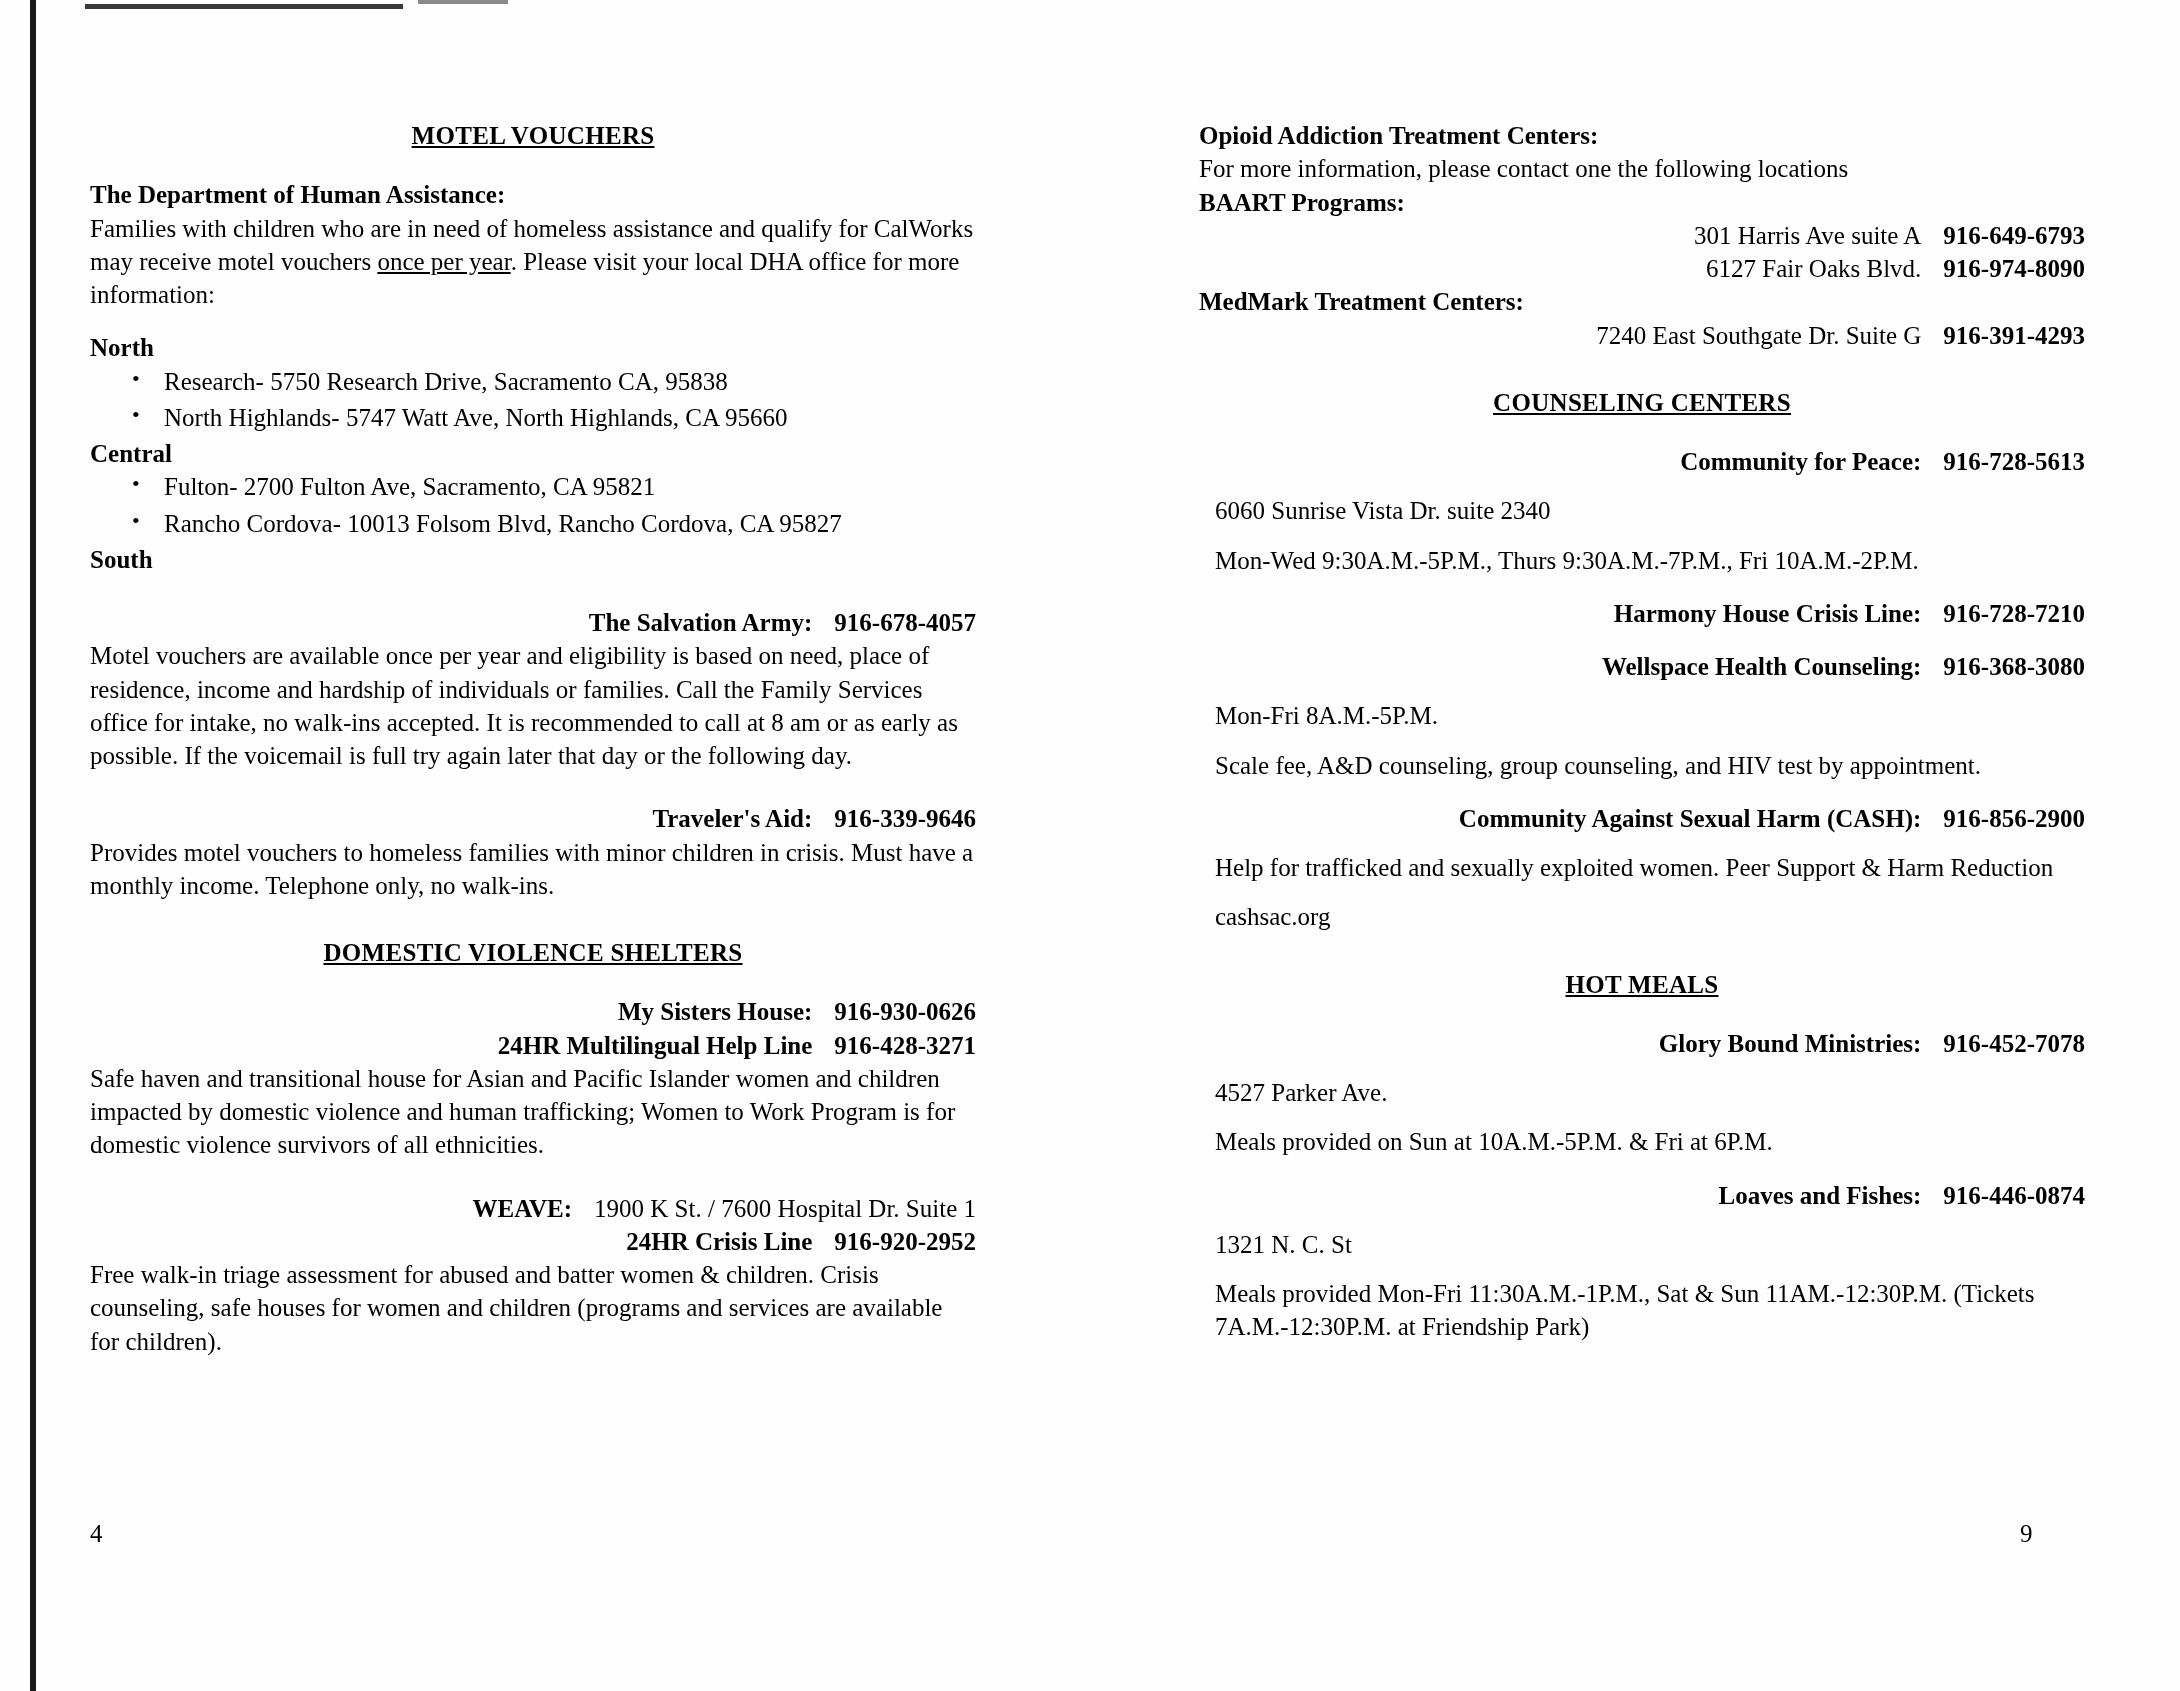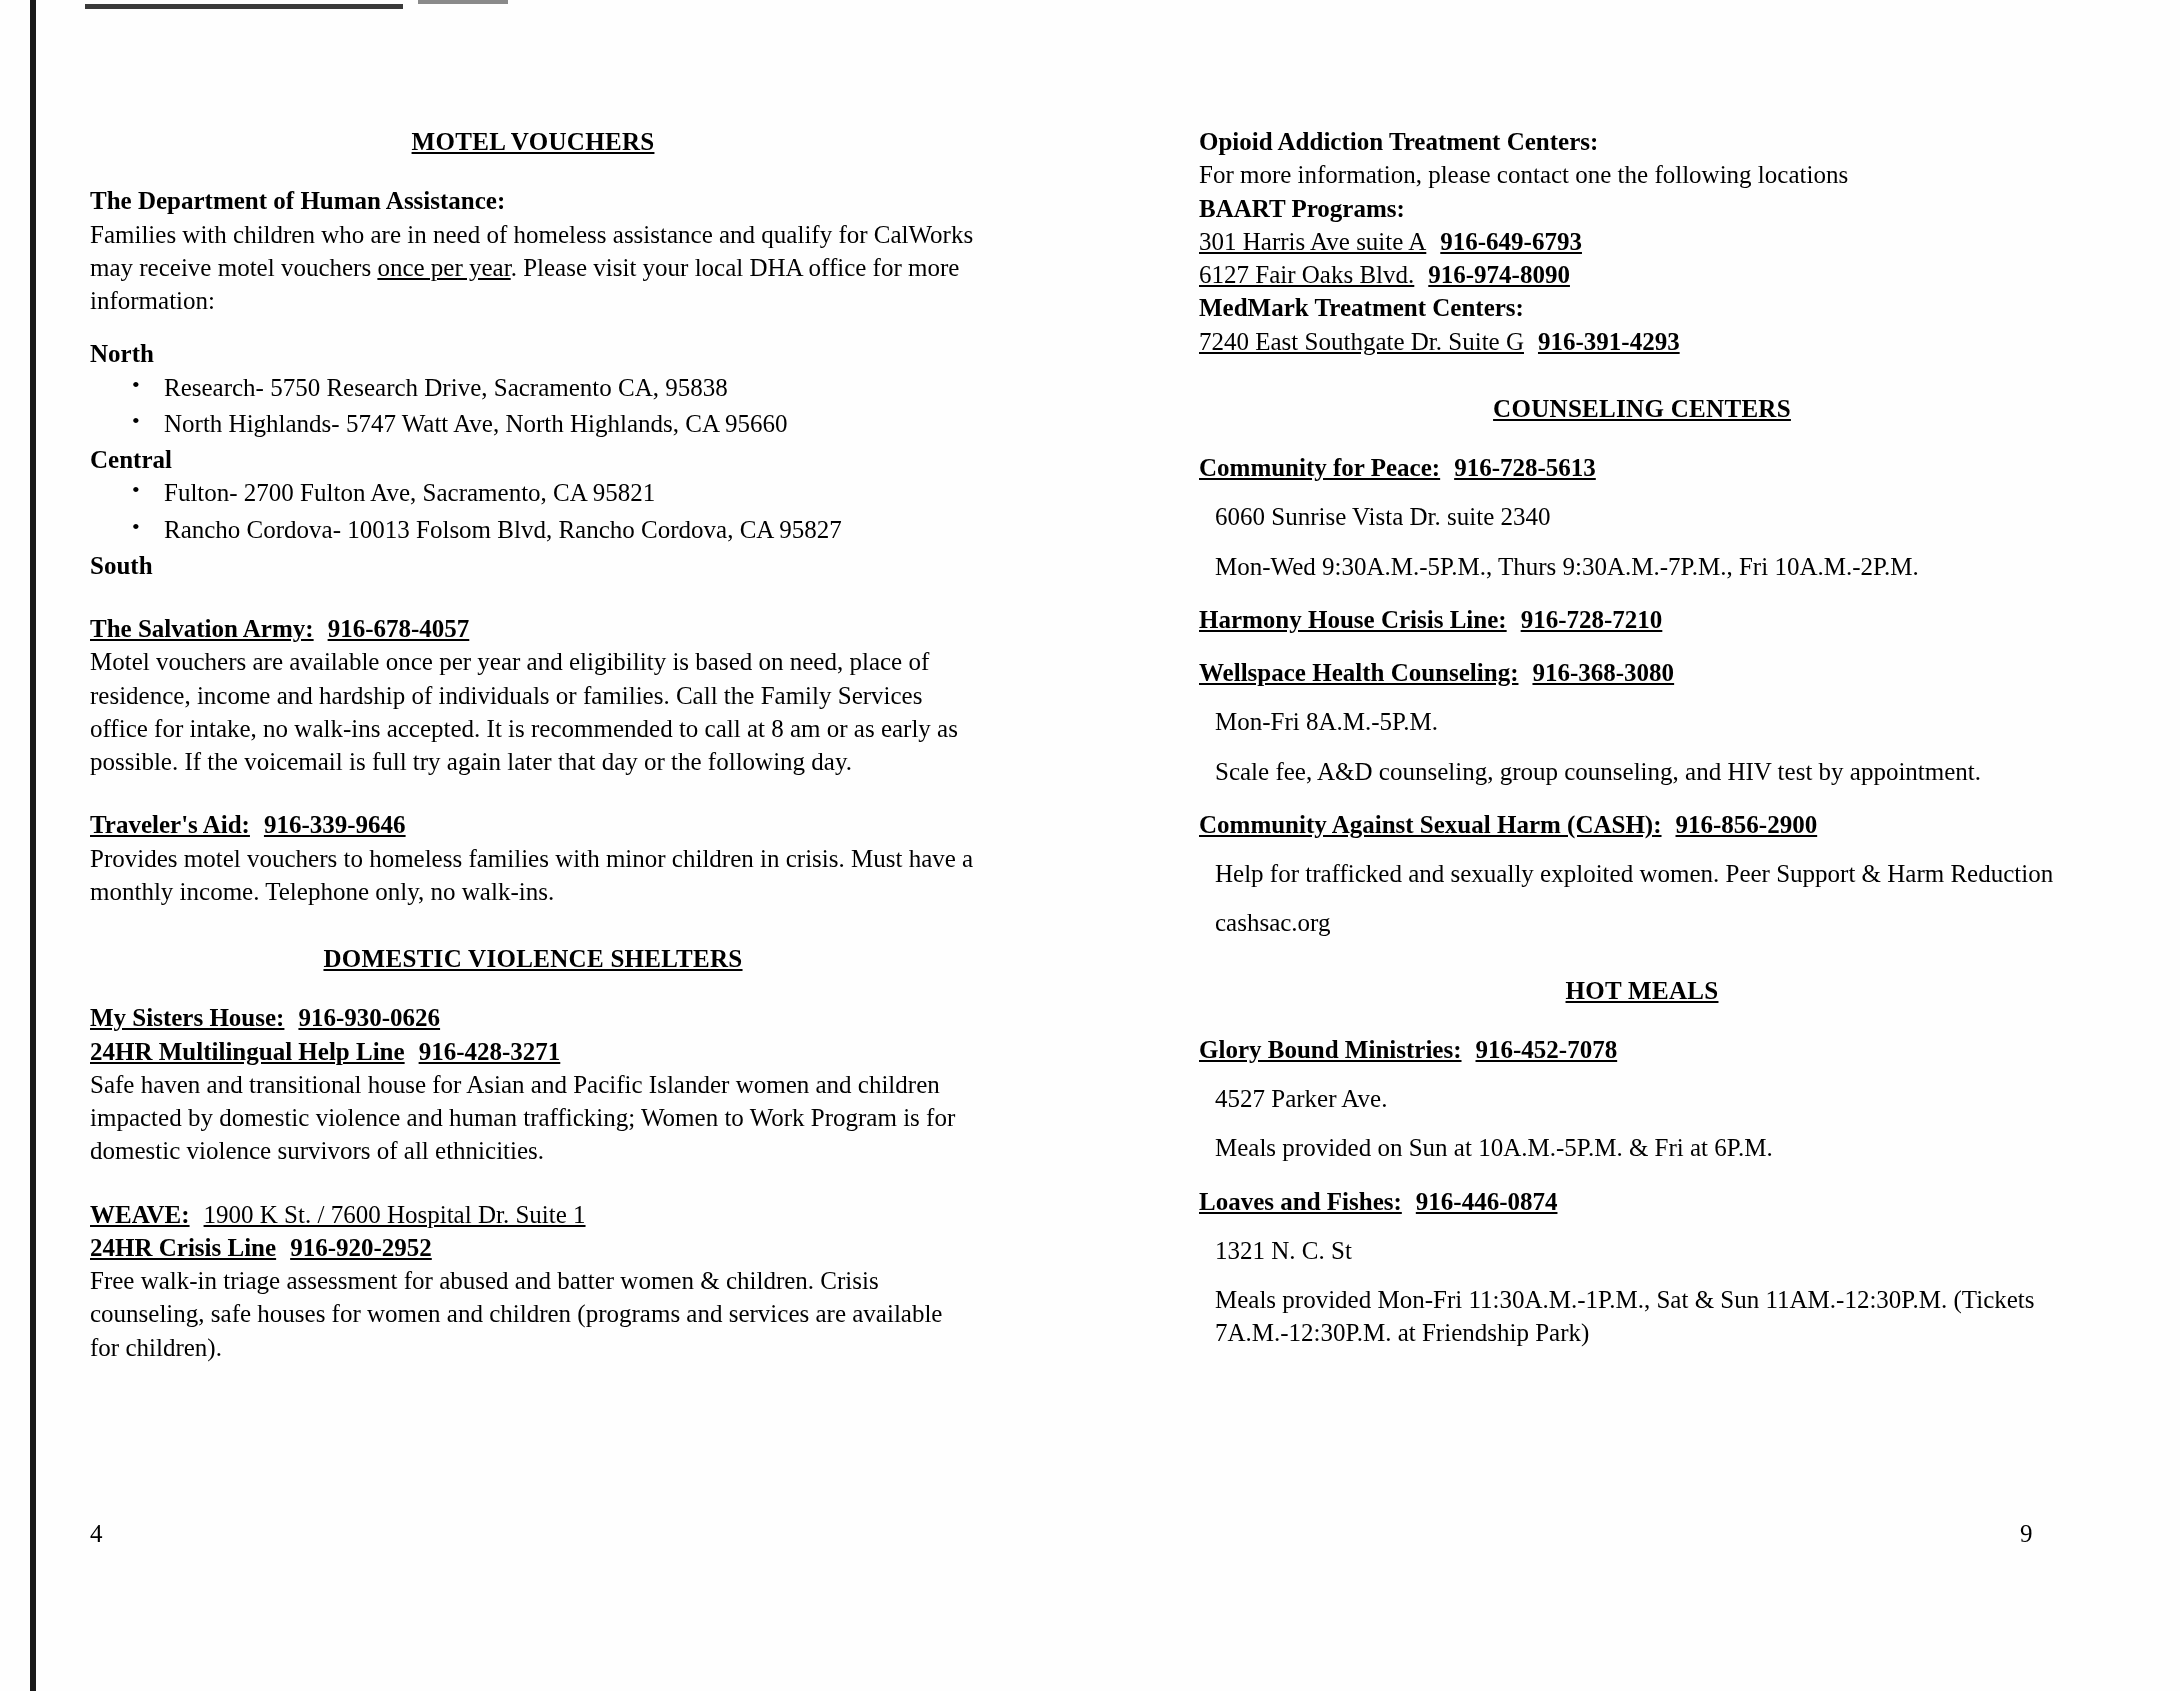--- a/index.html
+++ b/index.html
@@ -37,21 +37,21 @@
   }
   .scan-top-bar2 {
     position: absolute;
     left: 418px; top: 0px;
     width: 90px; height: 4px;
     background: #8a8a8a;
   }
 
   .col {
     position: absolute;
-    top: 125px;
+    top: 119px;
     font-size: 25px;
     line-height: 1.33;
   }
   .col-left {
     left: 90px;
     width: 886px;
   }
   .col-right {
     left: 1199px;
     width: 886px;
@@ -64,24 +64,23 @@
     text-decoration: underline;
     margin: 0 0 26px 0;
     letter-spacing: 0.3px;
   }
   h2.section.tight { margin-top: 34px; }
 
   .entry { margin-bottom: 20px; }
 
   .ln {
     display: flex;
-    justify-content: flex-start;
+    justify-content: flex-end;
     align-items: baseline;
-    gap: 14px;
-    text-decoration: underline;
+    gap: 22px;
   }
   .ln .lbl { font-weight: bold; }
   .ln .val { font-weight: bold; white-space: nowrap; }
   .ln .val.plain { font-weight: normal; }
   .u { text-decoration: underline; }
 
   ul.bullets {
     margin: 0 0 0 0;
     padding-left: 74px;
     list-style: none;

